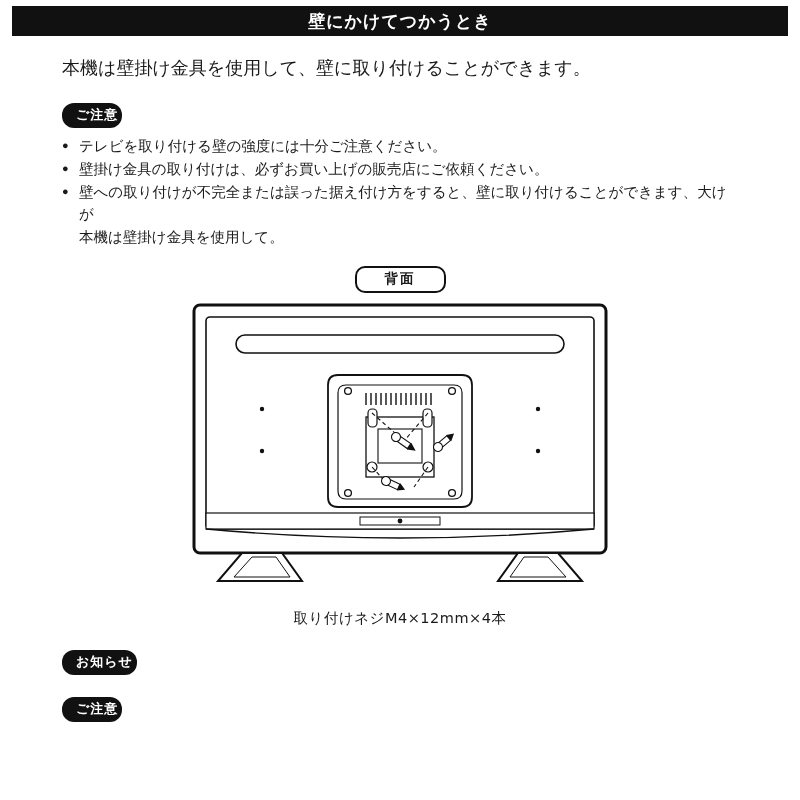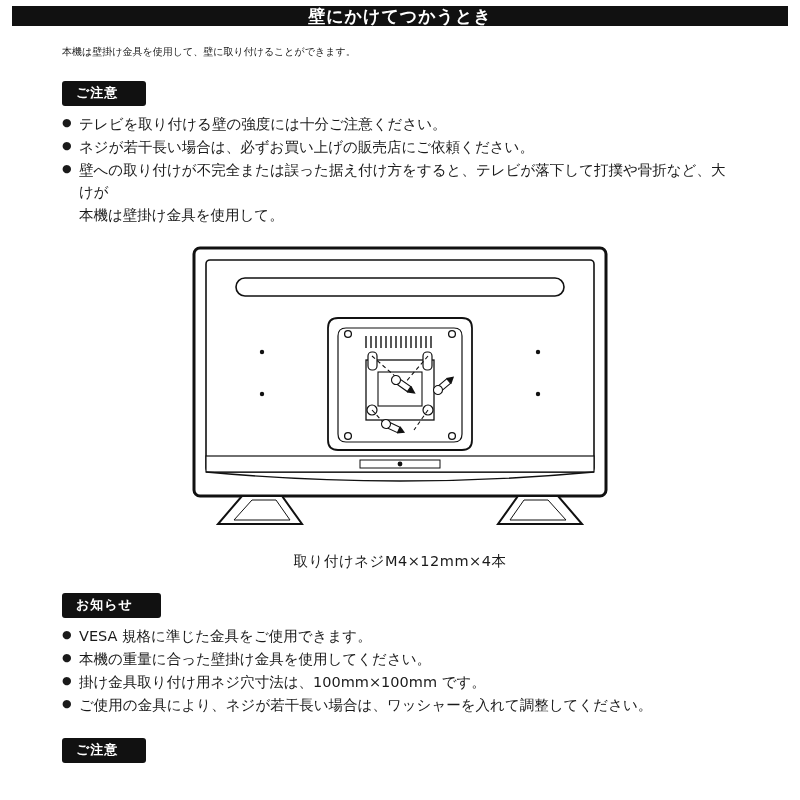--- a/index.html
+++ b/index.html
@@ -18,67 +18,68 @@
   .page {
     width: 800px;
     height: 800px;
     position: relative;
     box-sizing: border-box;
   }
 
   
   .title-bar {
     margin: 6px 12px 0 12px;
-    height: 20px;
+    height: 30px;
     background: #111111;
     color: #ffffff;
     display: flex;
     align-items: center;
     justify-content: center;
     font-size: 17px;
     letter-spacing: 1px;
     font-weight: bold;
   }
 
   
   .content {
     padding: 0 62px;
     box-sizing: border-box;
   }
   .lead {
     margin-top: 18px;
-    font-size: 10px;
+    font-size: 18px;
     line-height: 1.5;
   }
 
   
   .pill {
     display: inline-block;
     background: #111111;
     color: #ffffff;
     font-size: 13px;
-    padding: 3px 28px 4px 14px;
-    border-radius: 3px;
+    padding: 3px 4px 4px 14px;
+    border-radius: 12px;
     letter-spacing: 1px;
     font-weight: bold;
   }
   .section {
     margin-top: 22px;
   }
   .bullets {
     margin: 7px 0 0 0;
     padding: 0;
     list-style: none;
   }
   .bullets li {
     font-size: 14.5px;
     line-height: 1.52;
     position: relative;
     padding-left: 17px;
     margin-bottom: 1px;
+    font-family: Liberation Serif, serif;
   }
   .bullets li::before {
     content: "\25CF";
     position: absolute;
     left: 0;
     top: 0;
     font-size: 11px;
     line-height: 1.9;
   }
   .bullets li.cont::before {
@@ -123,27 +124,30 @@
   <div class="title-bar">壁にかけてつかうとき</div>
 
   <div class="content">
 
     <div class="lead">本機は壁掛け金具を使用して、壁に取り付けることができます。</div>
 
     <div class="section">
       <span class="pill">ご注意</span>
       <ul class="bullets">
         <li>テレビを取り付ける壁の強度には十分ご注意ください。</li>
-        <li>ネジが若干長い場合は、必ずお買い上げの販売店にご依頼ください。</li>
-        <li>壁への取り付けが不完全または誤った据え付け方をすると、テレビが落下して打撲や骨折など、大けが</li>
+        <li>壁掛け金具の取り付けは、必ずお買い上げの販売店にご依頼ください。</li>
+        <li>壁への取り付けが不完全または誤った据え付け方をすると、壁に取り付けることができます、大けが</li>
         <li class="cont">本機は壁掛け金具を使用して。</li>
       </ul>
     </div>
 
     <div class="figure">
+      <div class="figure-label-row">
+        <span class="figure-label">背面</span>
+      </div>
 
       <div class="tv-wrap">
         <svg width="420" height="290" viewBox="0 0 420 290">
 
           <rect x="4" y="4" width="412" height="248" rx="6" ry="6" fill="#ffffff" stroke="#111111" stroke-width="3"></rect>
 
           <rect x="16" y="16" width="388" height="212" rx="4" ry="4" fill="#ffffff" stroke="#111111" stroke-width="1.6"></rect>
 
           <rect x="46" y="34" width="328" height="18" rx="9" ry="9" fill="#ffffff" stroke="#111111" stroke-width="1.6"></rect>
 
@@ -221,26 +225,20 @@
           <path d="M328 252 L368 252 L392 280 L308 280 Z" fill="#ffffff" stroke="#111111" stroke-width="2"></path>
           <path d="M334 256 L358 256 L376 276 L320 276 Z" fill="#ffffff" stroke="#111111" stroke-width="1"></path>
         </svg>
       </div>
 
       <div class="figure-caption">取り付けネジM4×12mm×4本</div>
     </div>
 
     <div class="section">
       <span class="pill">お知らせ</span>
-      <ul class="bullets">
-        <li>VESA 規格に準じた金具をご使用できます。</li>
-        <li>本機の重量に合った壁掛け金具を使用してください。</li>
-        <li>掛け金具取り付け用ネジ穴寸法は、100mm×100mm です。</li>
-        <li>ご使用の金具により、ネジが若干長い場合は、ワッシャーを入れて調整してください。</li>
-      </ul>
     </div>
 
     <div class="section">
       <span class="pill">ご注意</span>
       
     </div>
 
   </div>
 </div>
 

